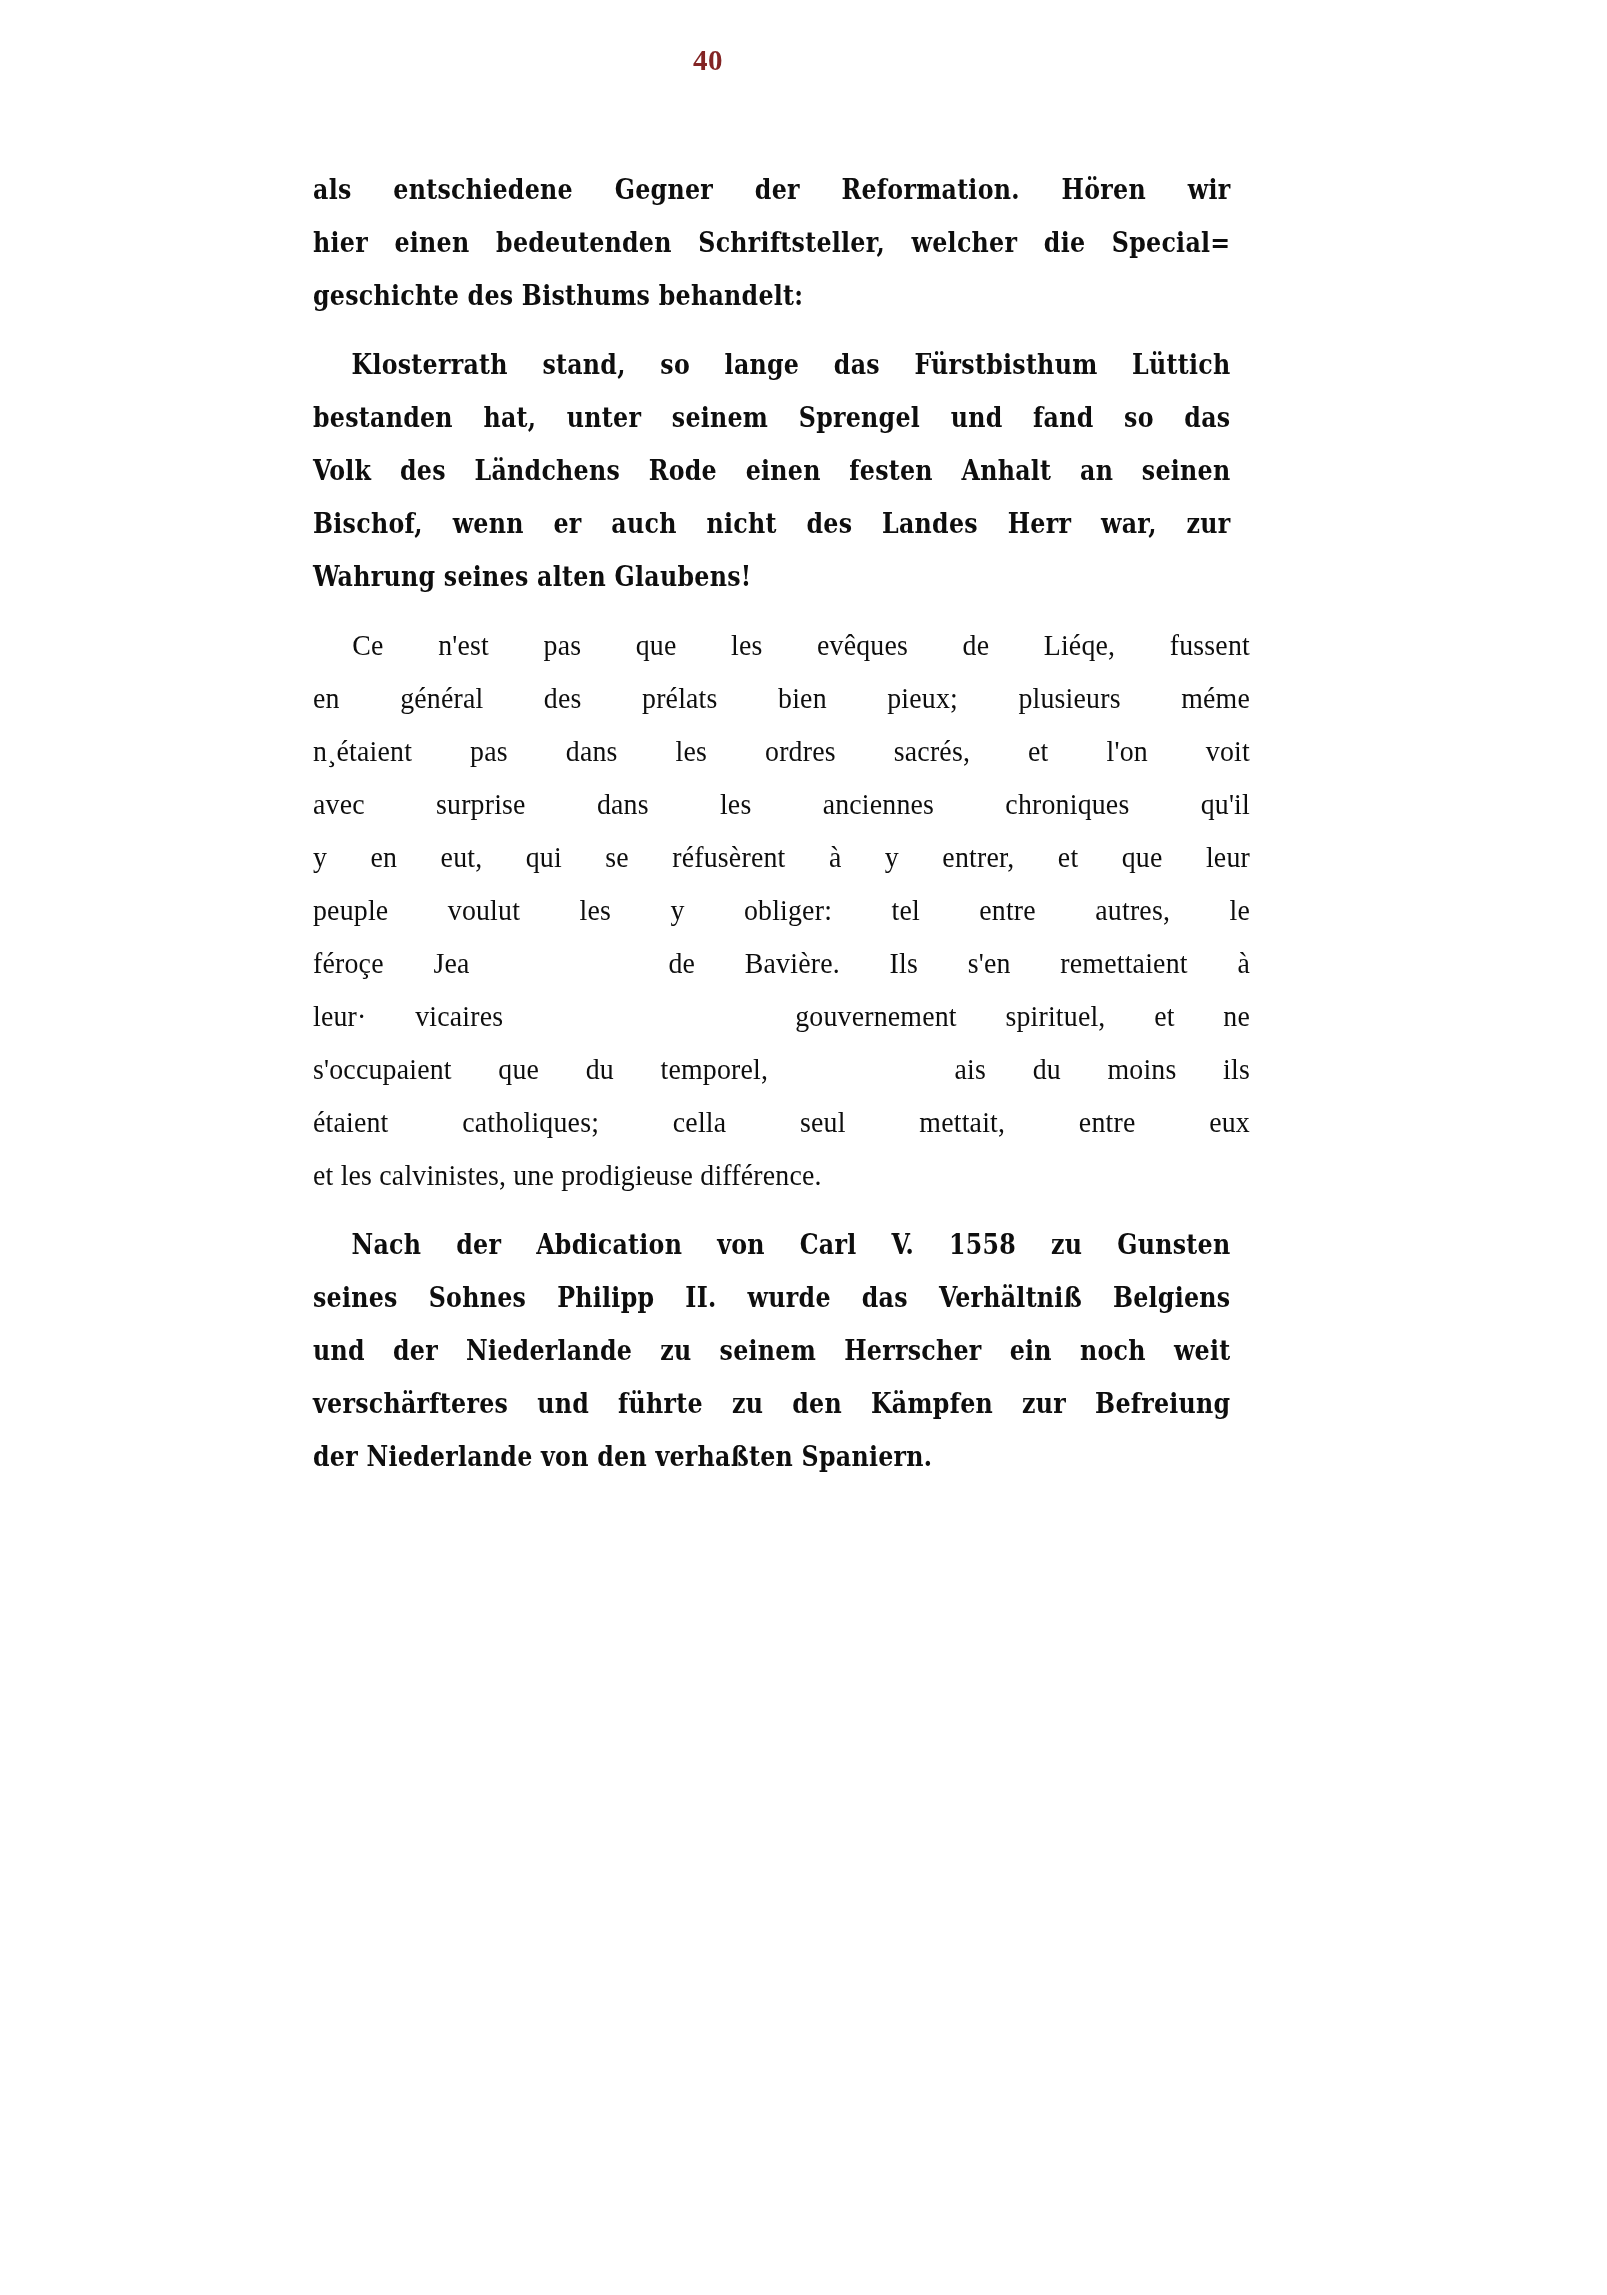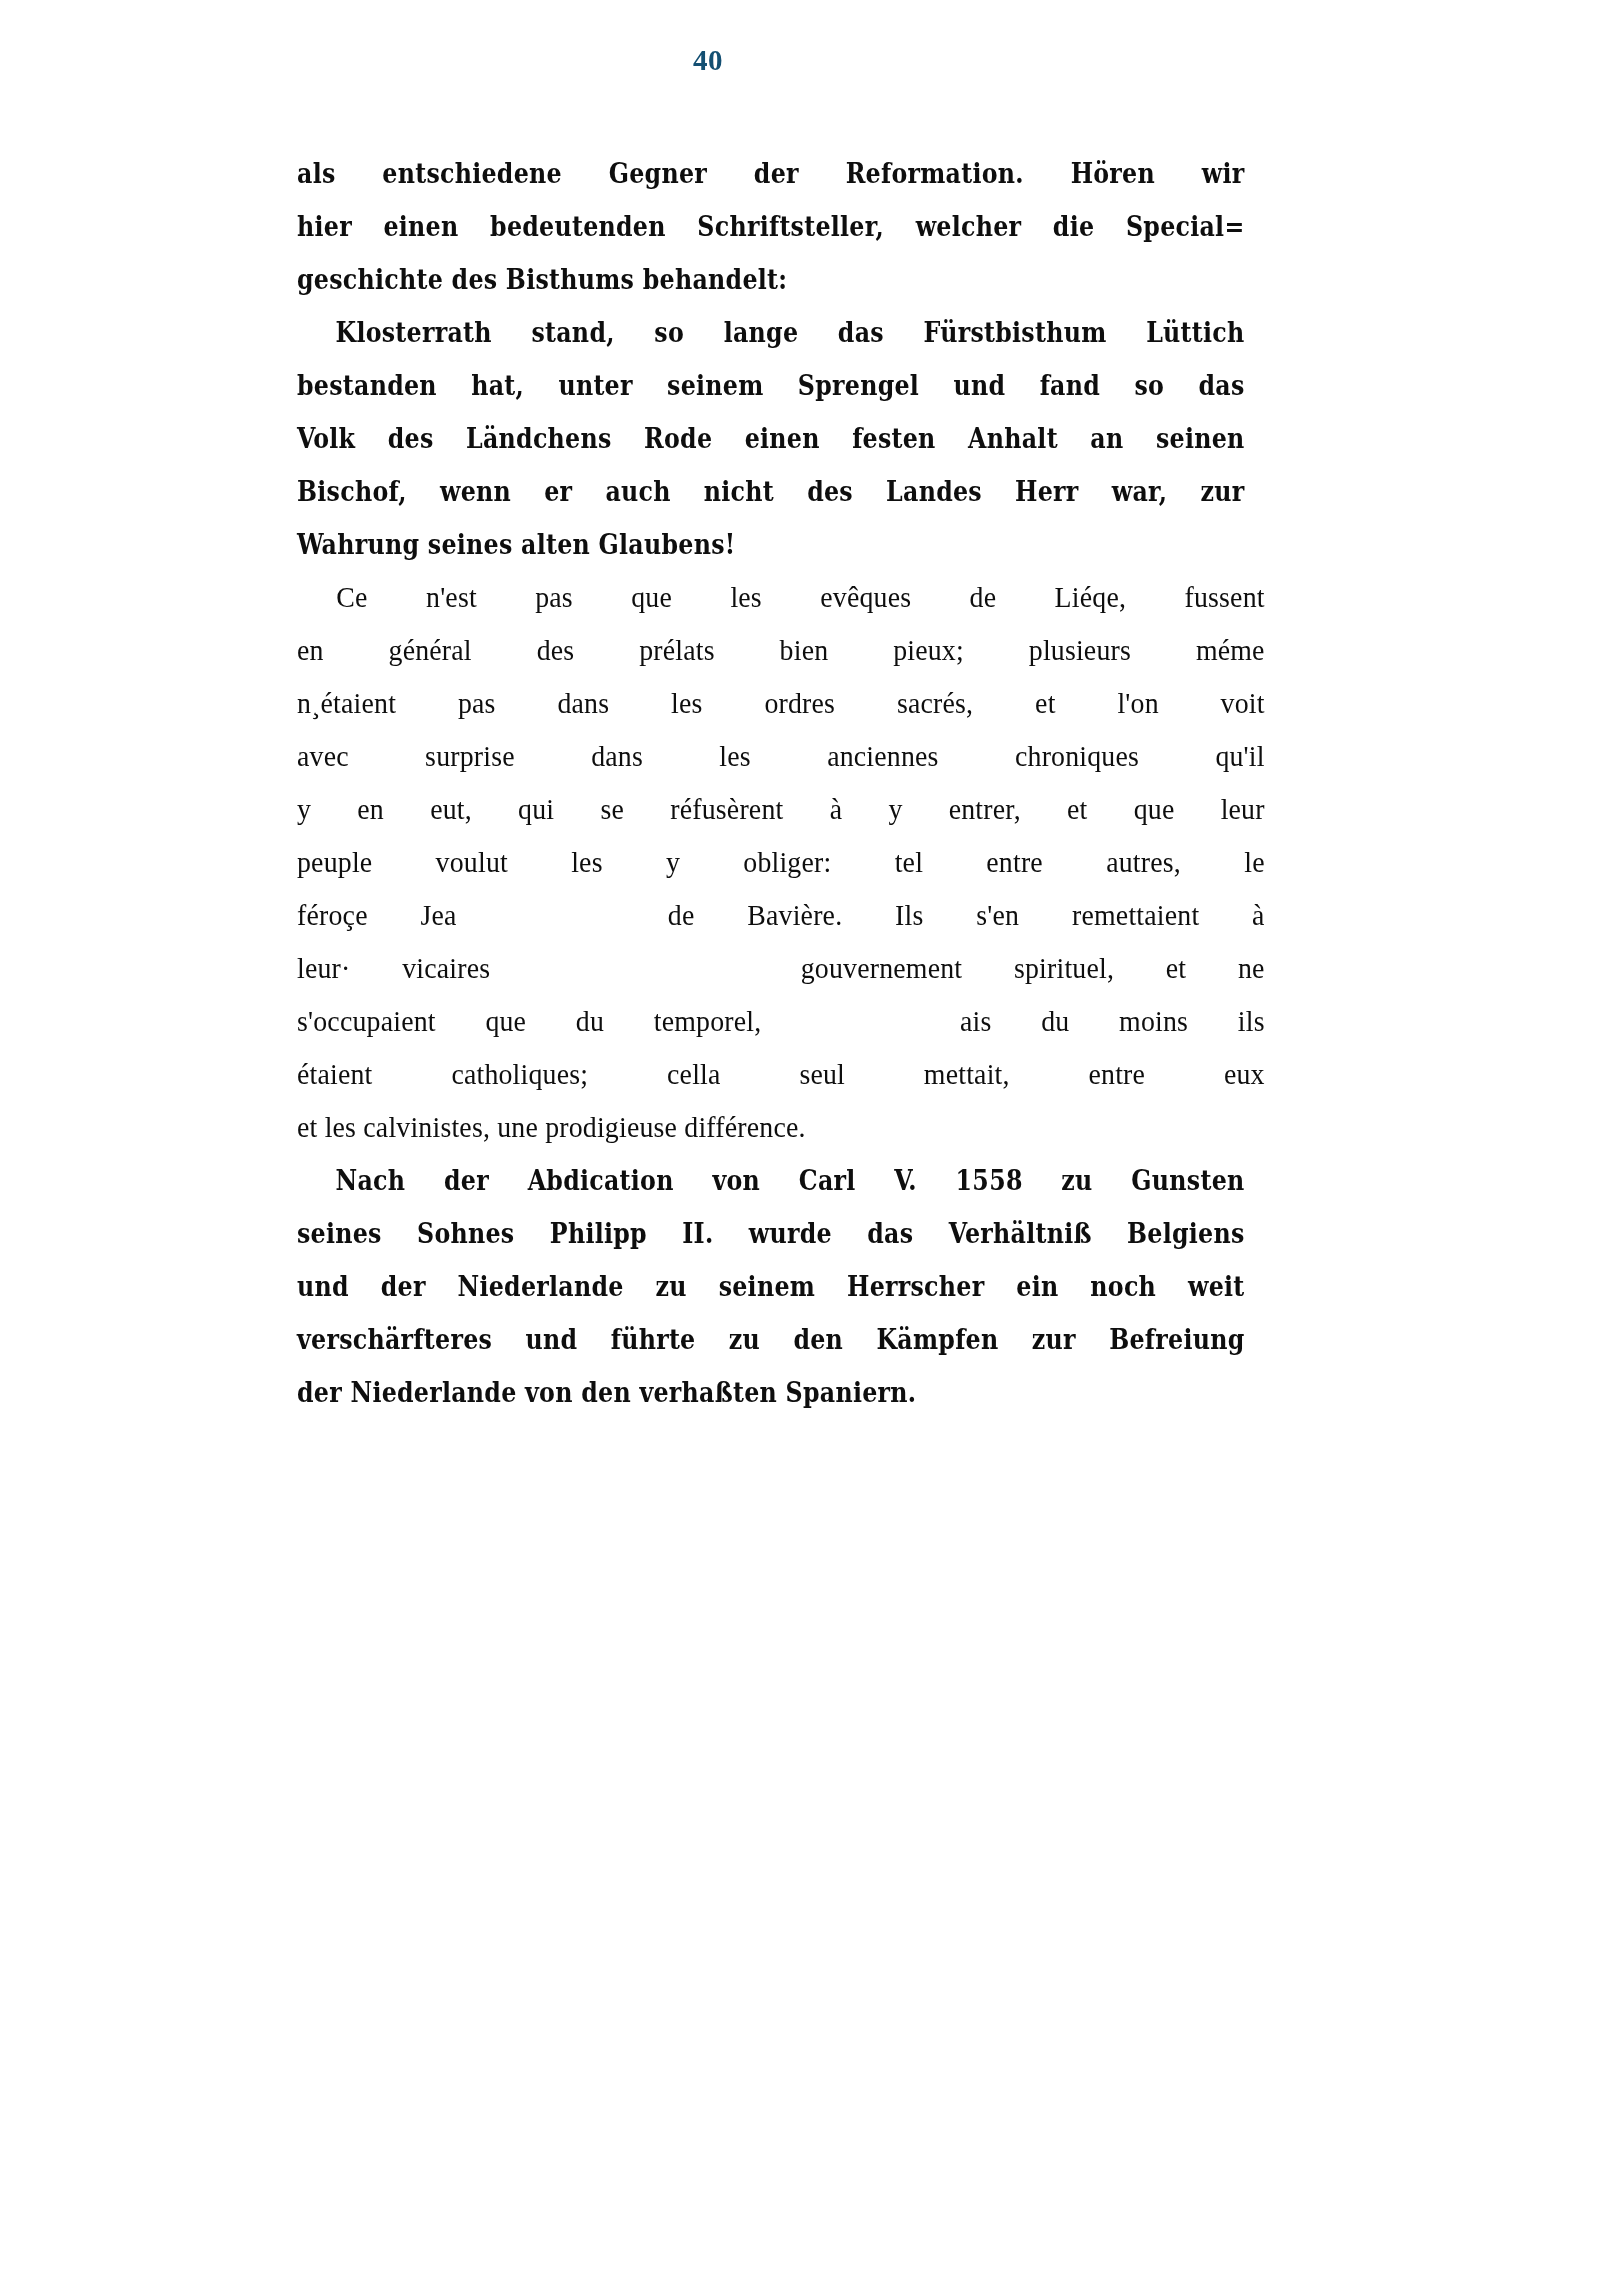--- a/index.html
+++ b/index.html
@@ -21,34 +21,34 @@
   
   .folio {
     position: absolute;
     top: 44px;
     left: 0;
     width: 1416px;
     text-align: center;
     font-family: "Liberation Serif", "DejaVu Serif", serif;
     font-weight: 700;
     font-size: 29px;
-    color: #0c4a6e;
+    color: #7f1d1d;
     letter-spacing: 0.6px;
   }
 
   
   .textblock {
     position: absolute;
     left: 297px;
     top: 147px;
     width: 1008px;
   }
 
   .para {
-    margin: 0;
+    margin: 16px;
     padding: 0;
   }
 
   
   .ln {
     display: block;
     white-space: pre-wrap;
     color: #070707;
   }
 

